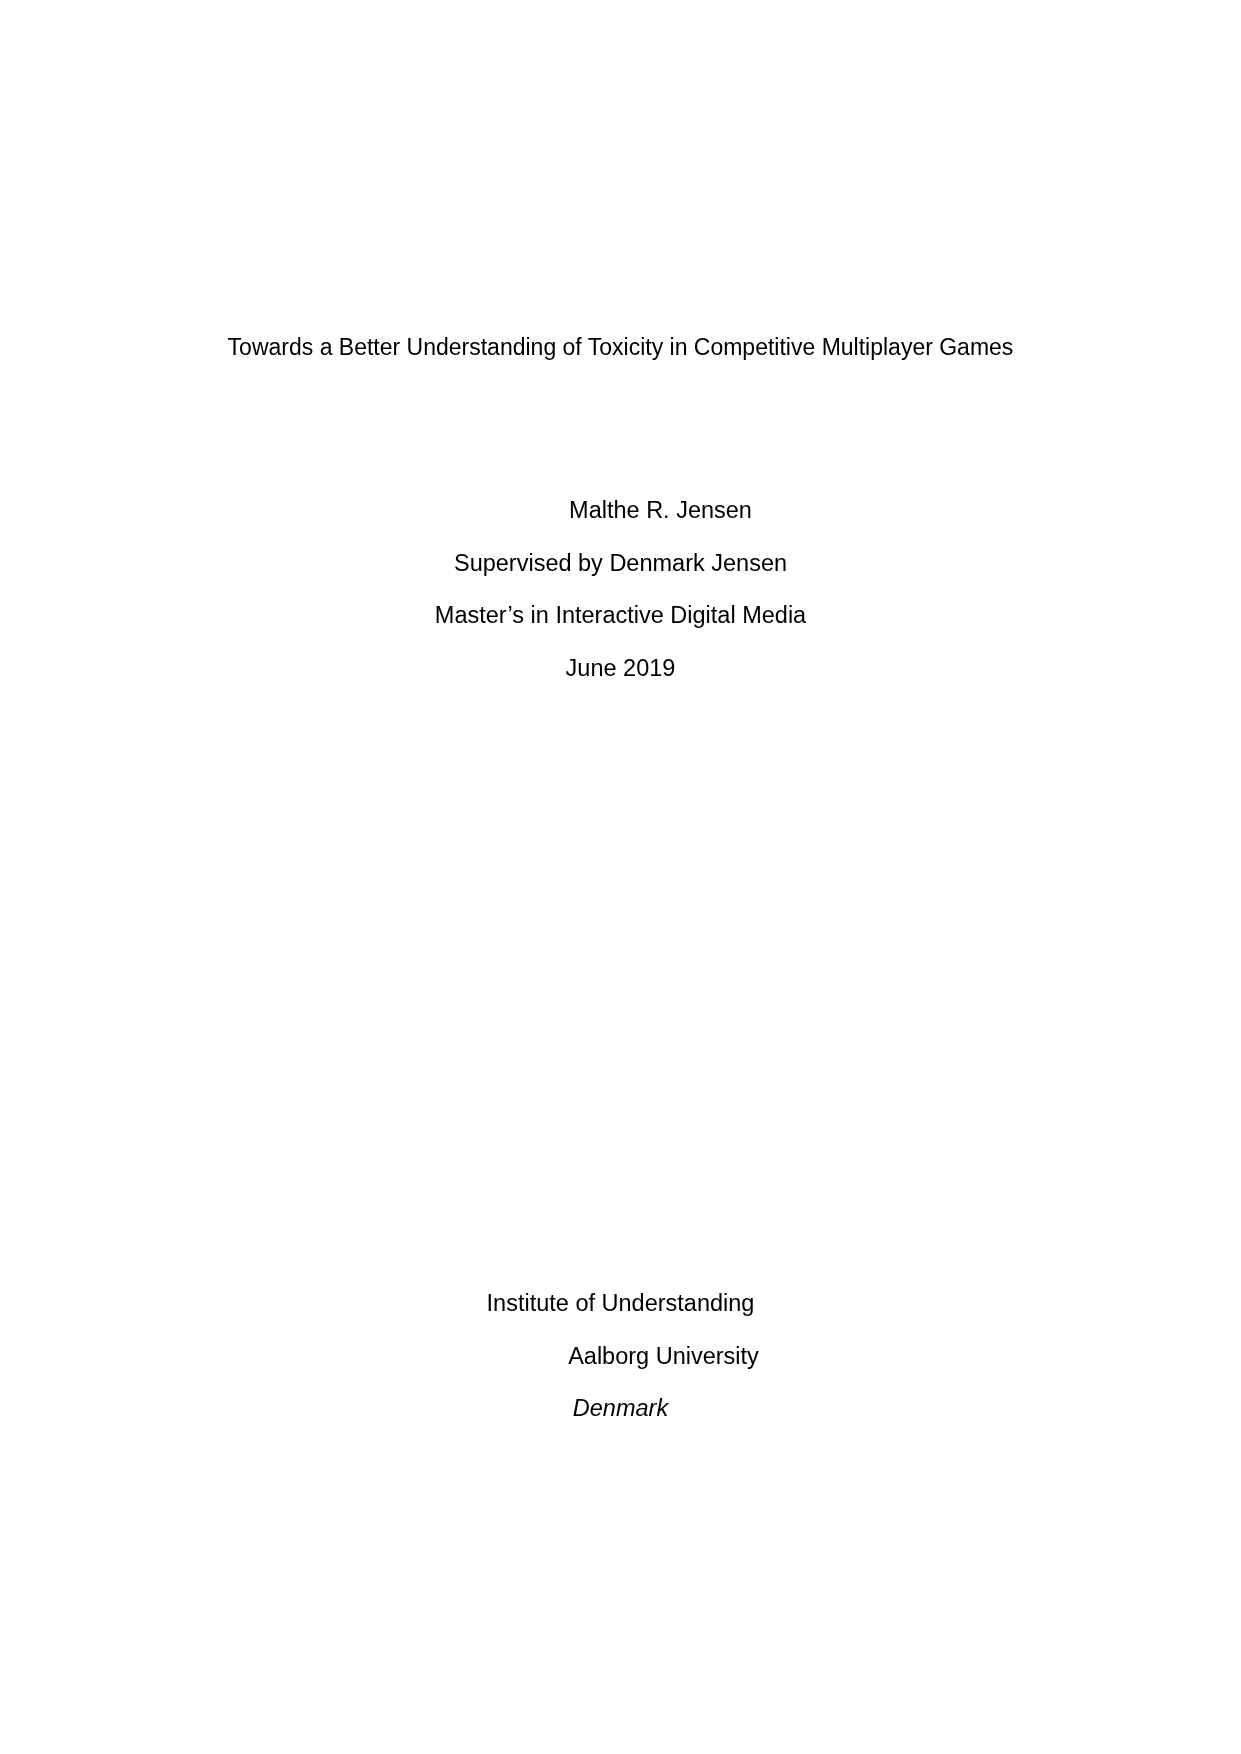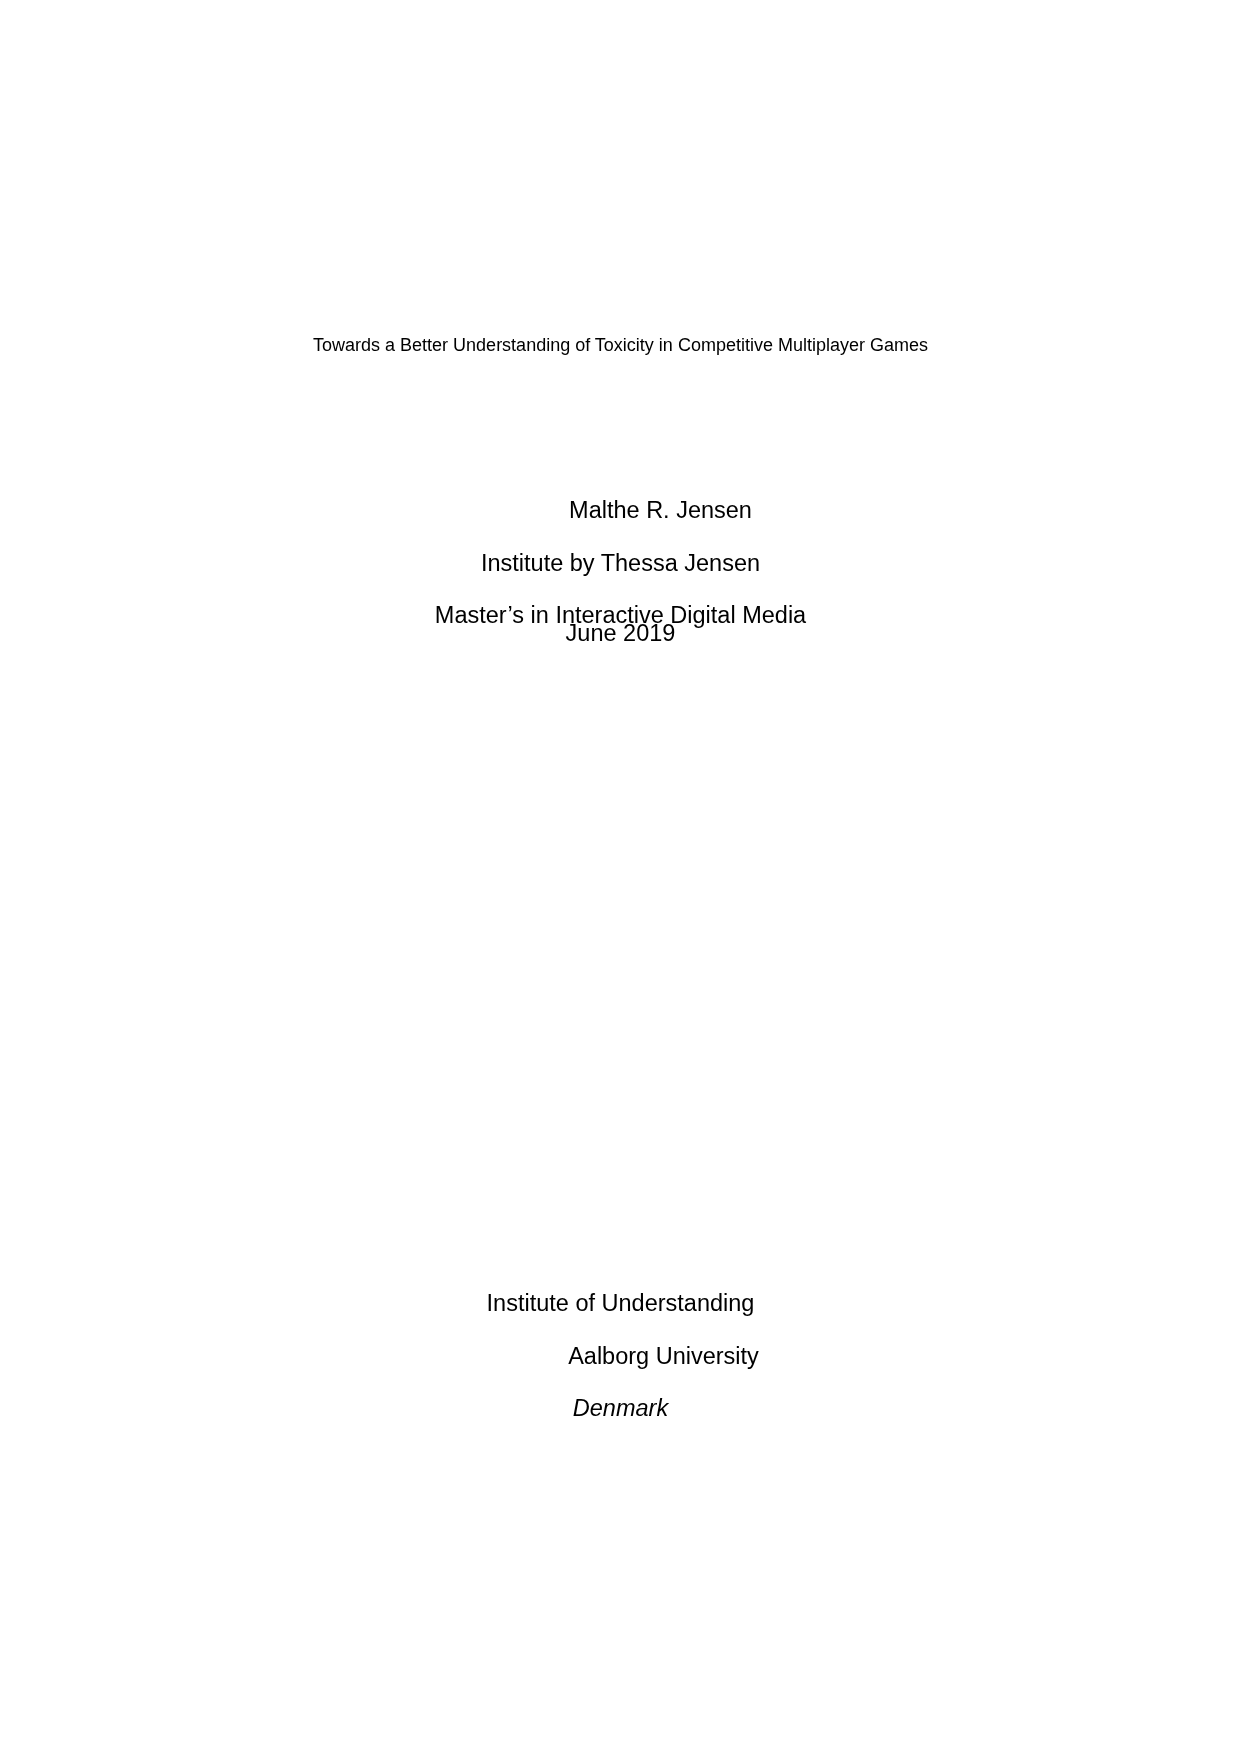--- a/index.html
+++ b/index.html
@@ -17,37 +17,37 @@
     }
     .line {
       position: absolute;
       left: 0;
       width: 1241px;
       text-align: center;
       white-space: nowrap;
       line-height: 1;
     }
     .title {
-      font-size: 18px;
+      font-size: 23px;
     }
     .body-line {
       font-size: 23.5px;
     }
   </style>
 </head>
 <body>
 
 <div>
   <div class="line title" style="top:336px;">Towards a Better Understanding of Toxicity in Competitive Multiplayer Games</div>
 
   <div>
     <div class="line body-line" style="top:499px;margin-left:40px;">Malthe R. Jensen</div>
-    <div class="line body-line" style="top:552px;">Institute by Thessa Jensen</div>
+    <div class="line body-line" style="top:552px;">Supervised by Denmark Jensen</div>
     <div class="line body-line" style="top:604px;">Master’s in Interactive Digital Media</div>
-    <div class="line body-line" style="top:622px;">June 2019</div>
+    <div class="line body-line" style="top:657px;">June 2019</div>
   </div>
 
   <div>
     <div class="line body-line" style="top:1292px;">Institute of Understanding</div>
     <div class="line body-line" style="top:1345px;padding-left:43px;">Aalborg University</div>
     <div class="line body-line" style="top:1397px;font-style:italic;">Denmark</div>
   </div>
 </div>
 
 </body></html>

